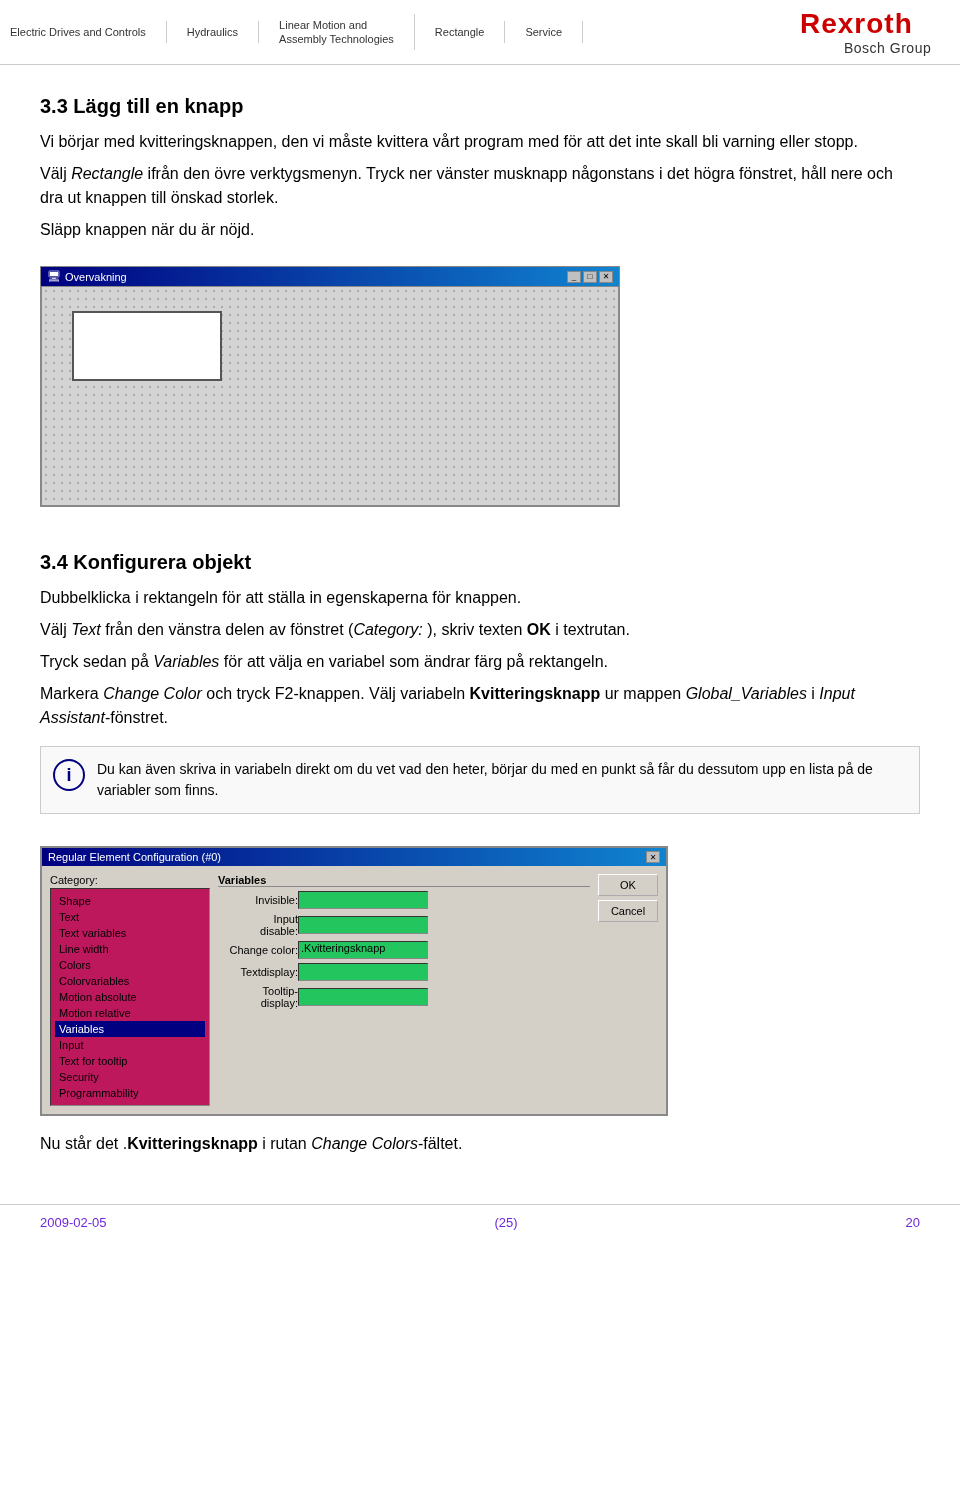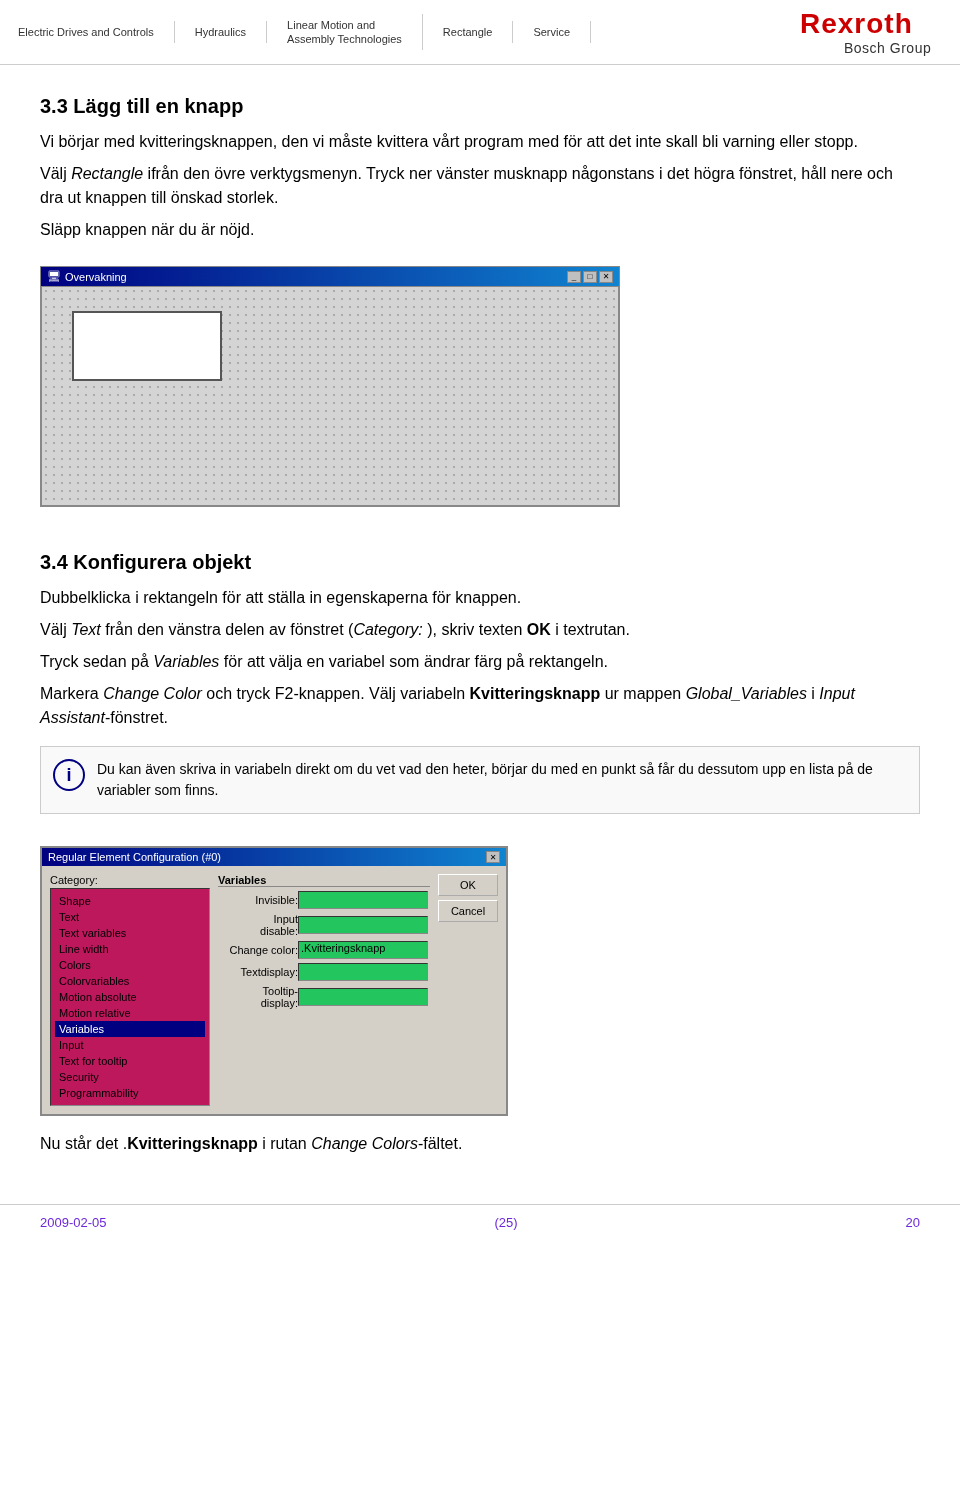--- a/index.html
+++ b/index.html
@@ -24,21 +24,21 @@
       align-items: center;
       flex: 1;
     }
     .nav-item {
       padding: 4px 20px;
       font-size: 11px;
       color: #333;
       border-right: 1px solid #ccc;
       line-height: 1.3;
     }
-    .nav-item:first-child { padding-left: 18px; }
+    .nav-item:first-child { padding-left: 10px; }
     .logo-area {
       width: 160px;
       display: flex;
       flex-direction: column;
       align-items: flex-start;
       padding-right: 10px;
       justify-content: center;
     }
     .logo-rexroth {
       font-size: 28px;
@@ -164,21 +164,21 @@
       font-size: 14px;
       line-height: 1.5;
     }
 
     
     .dialog-box {
       border: 2px solid #888;
       margin: 16px 0 16px 0;
       background: #d4d0c8;
       display: inline-block;
-      width: 468px;
+      width: 628px;
     }
     .dialog-titlebar {
       background: linear-gradient(to right, #000080, #1084d0);
       color: #fff;
       font-size: 11px;
       padding: 3px 6px;
       display: flex;
       align-items: center;
       justify-content: space-between;
     }

